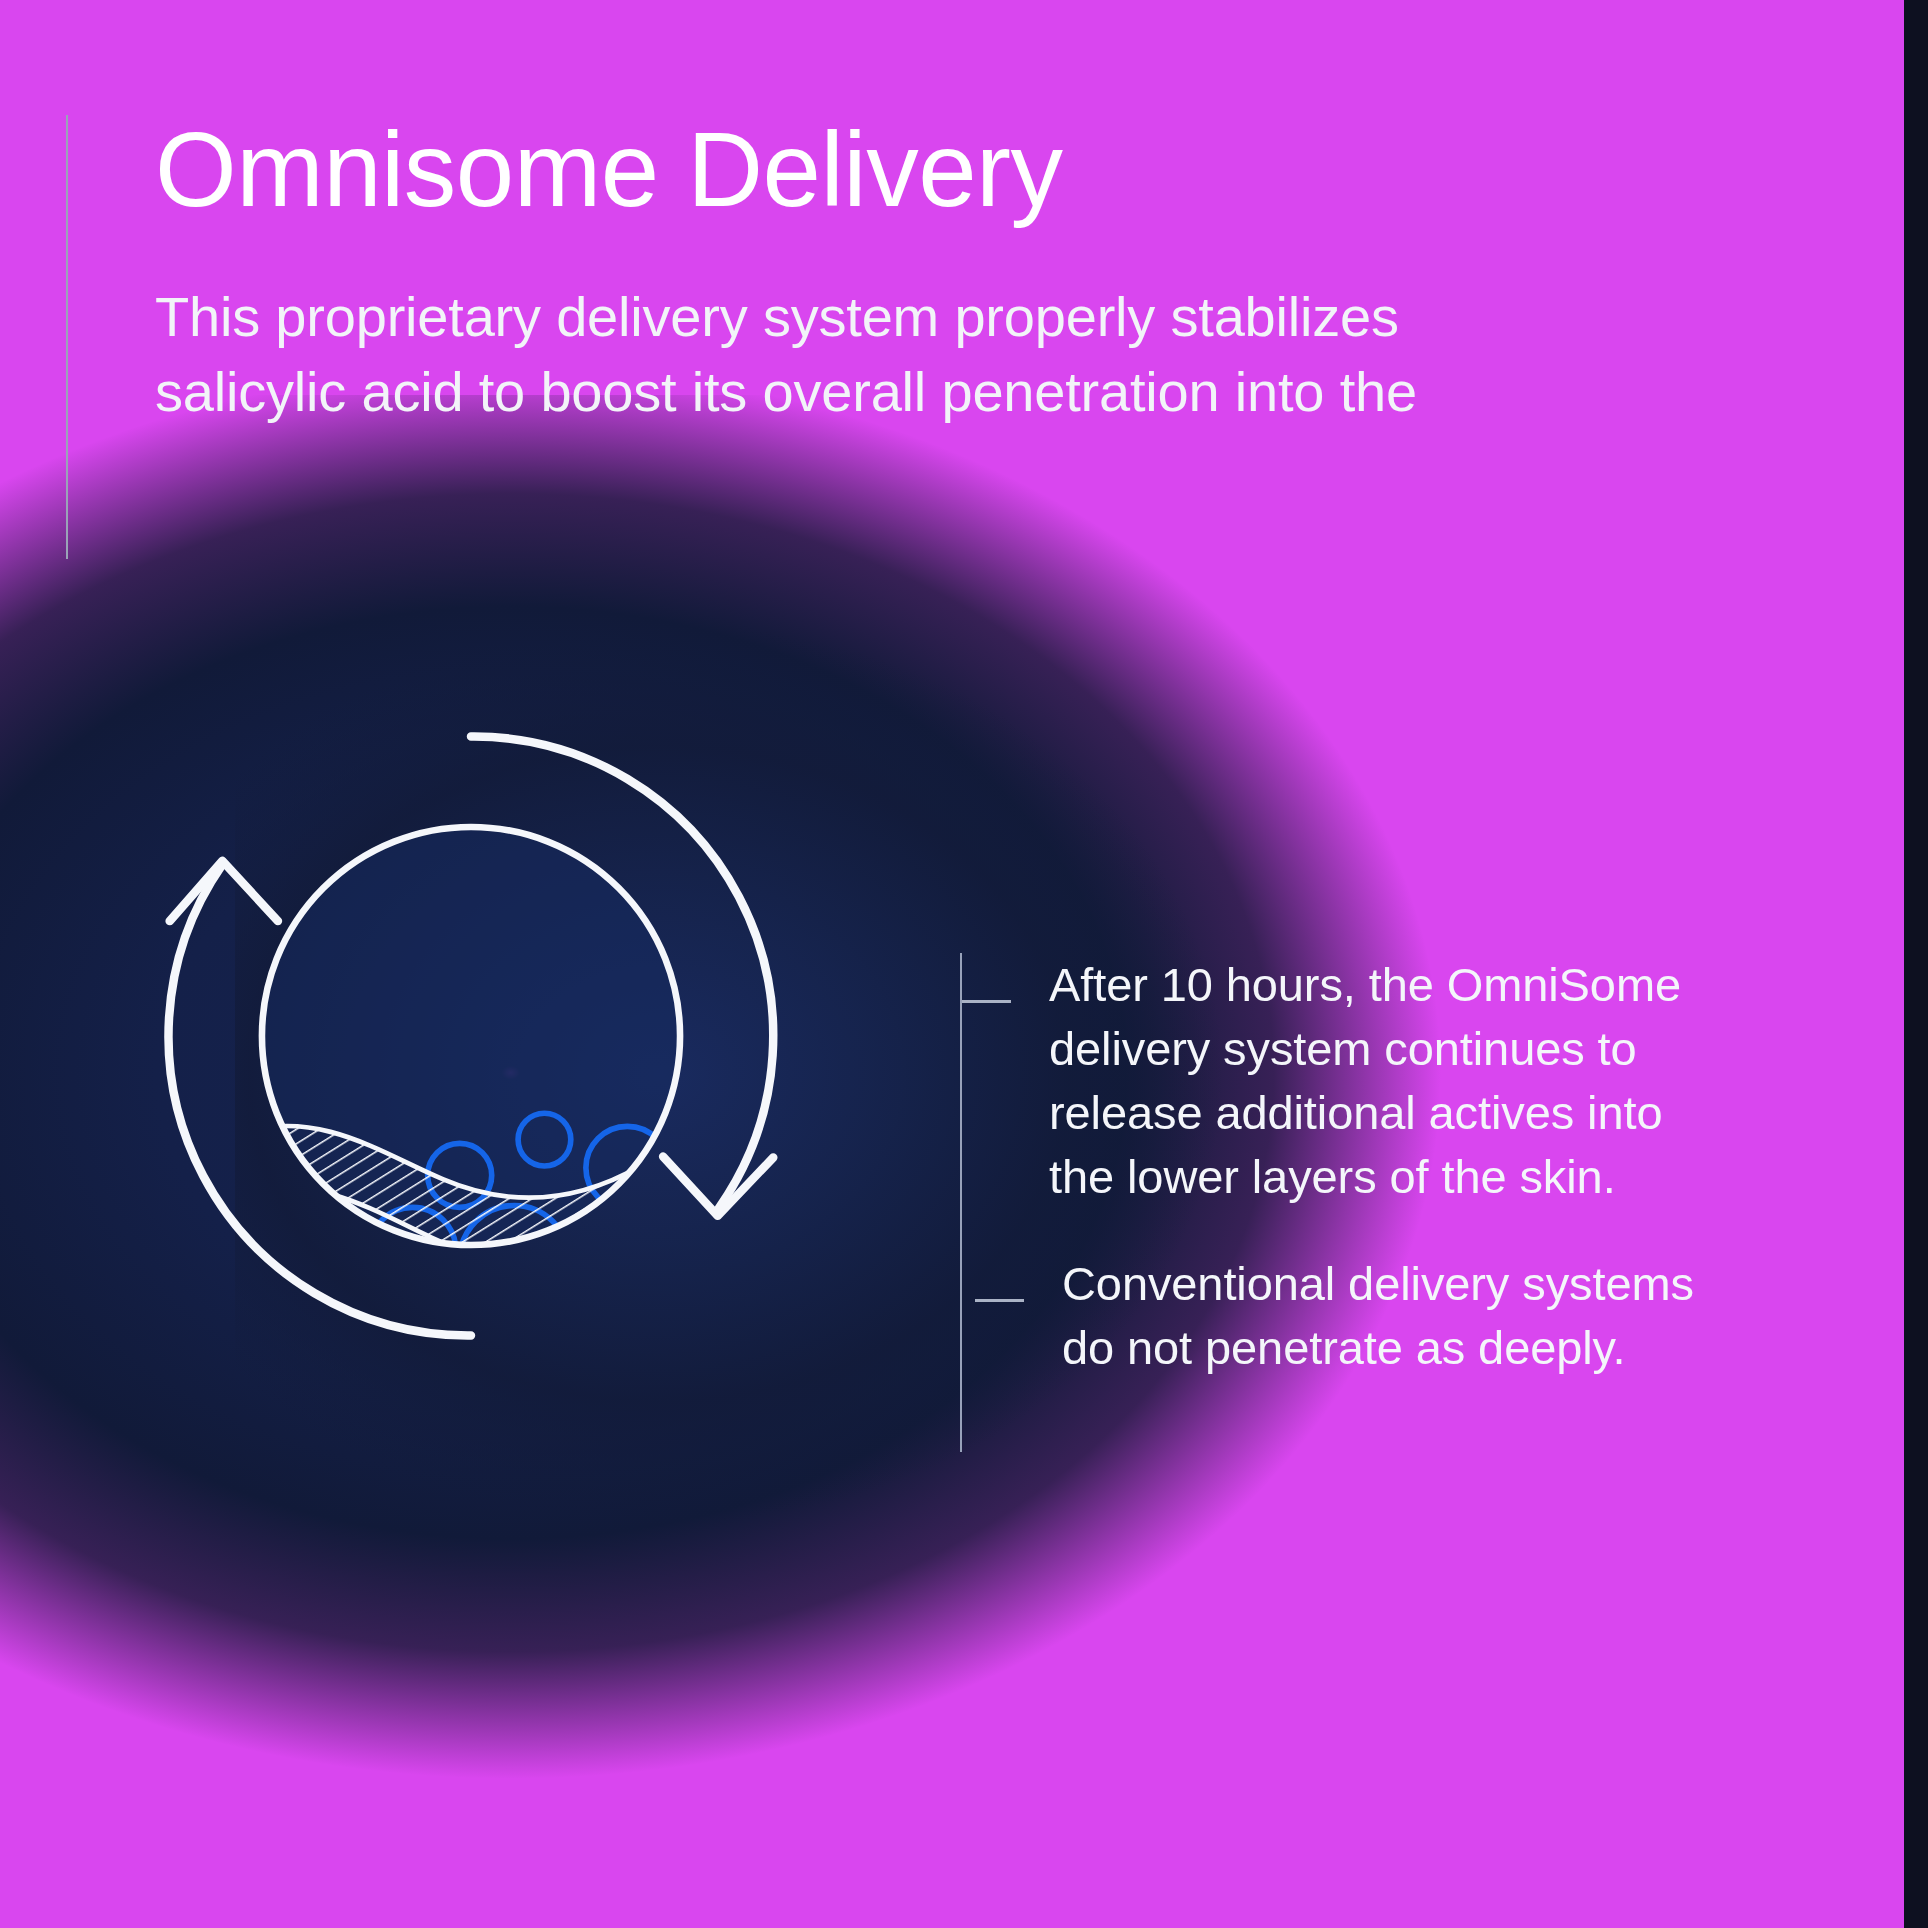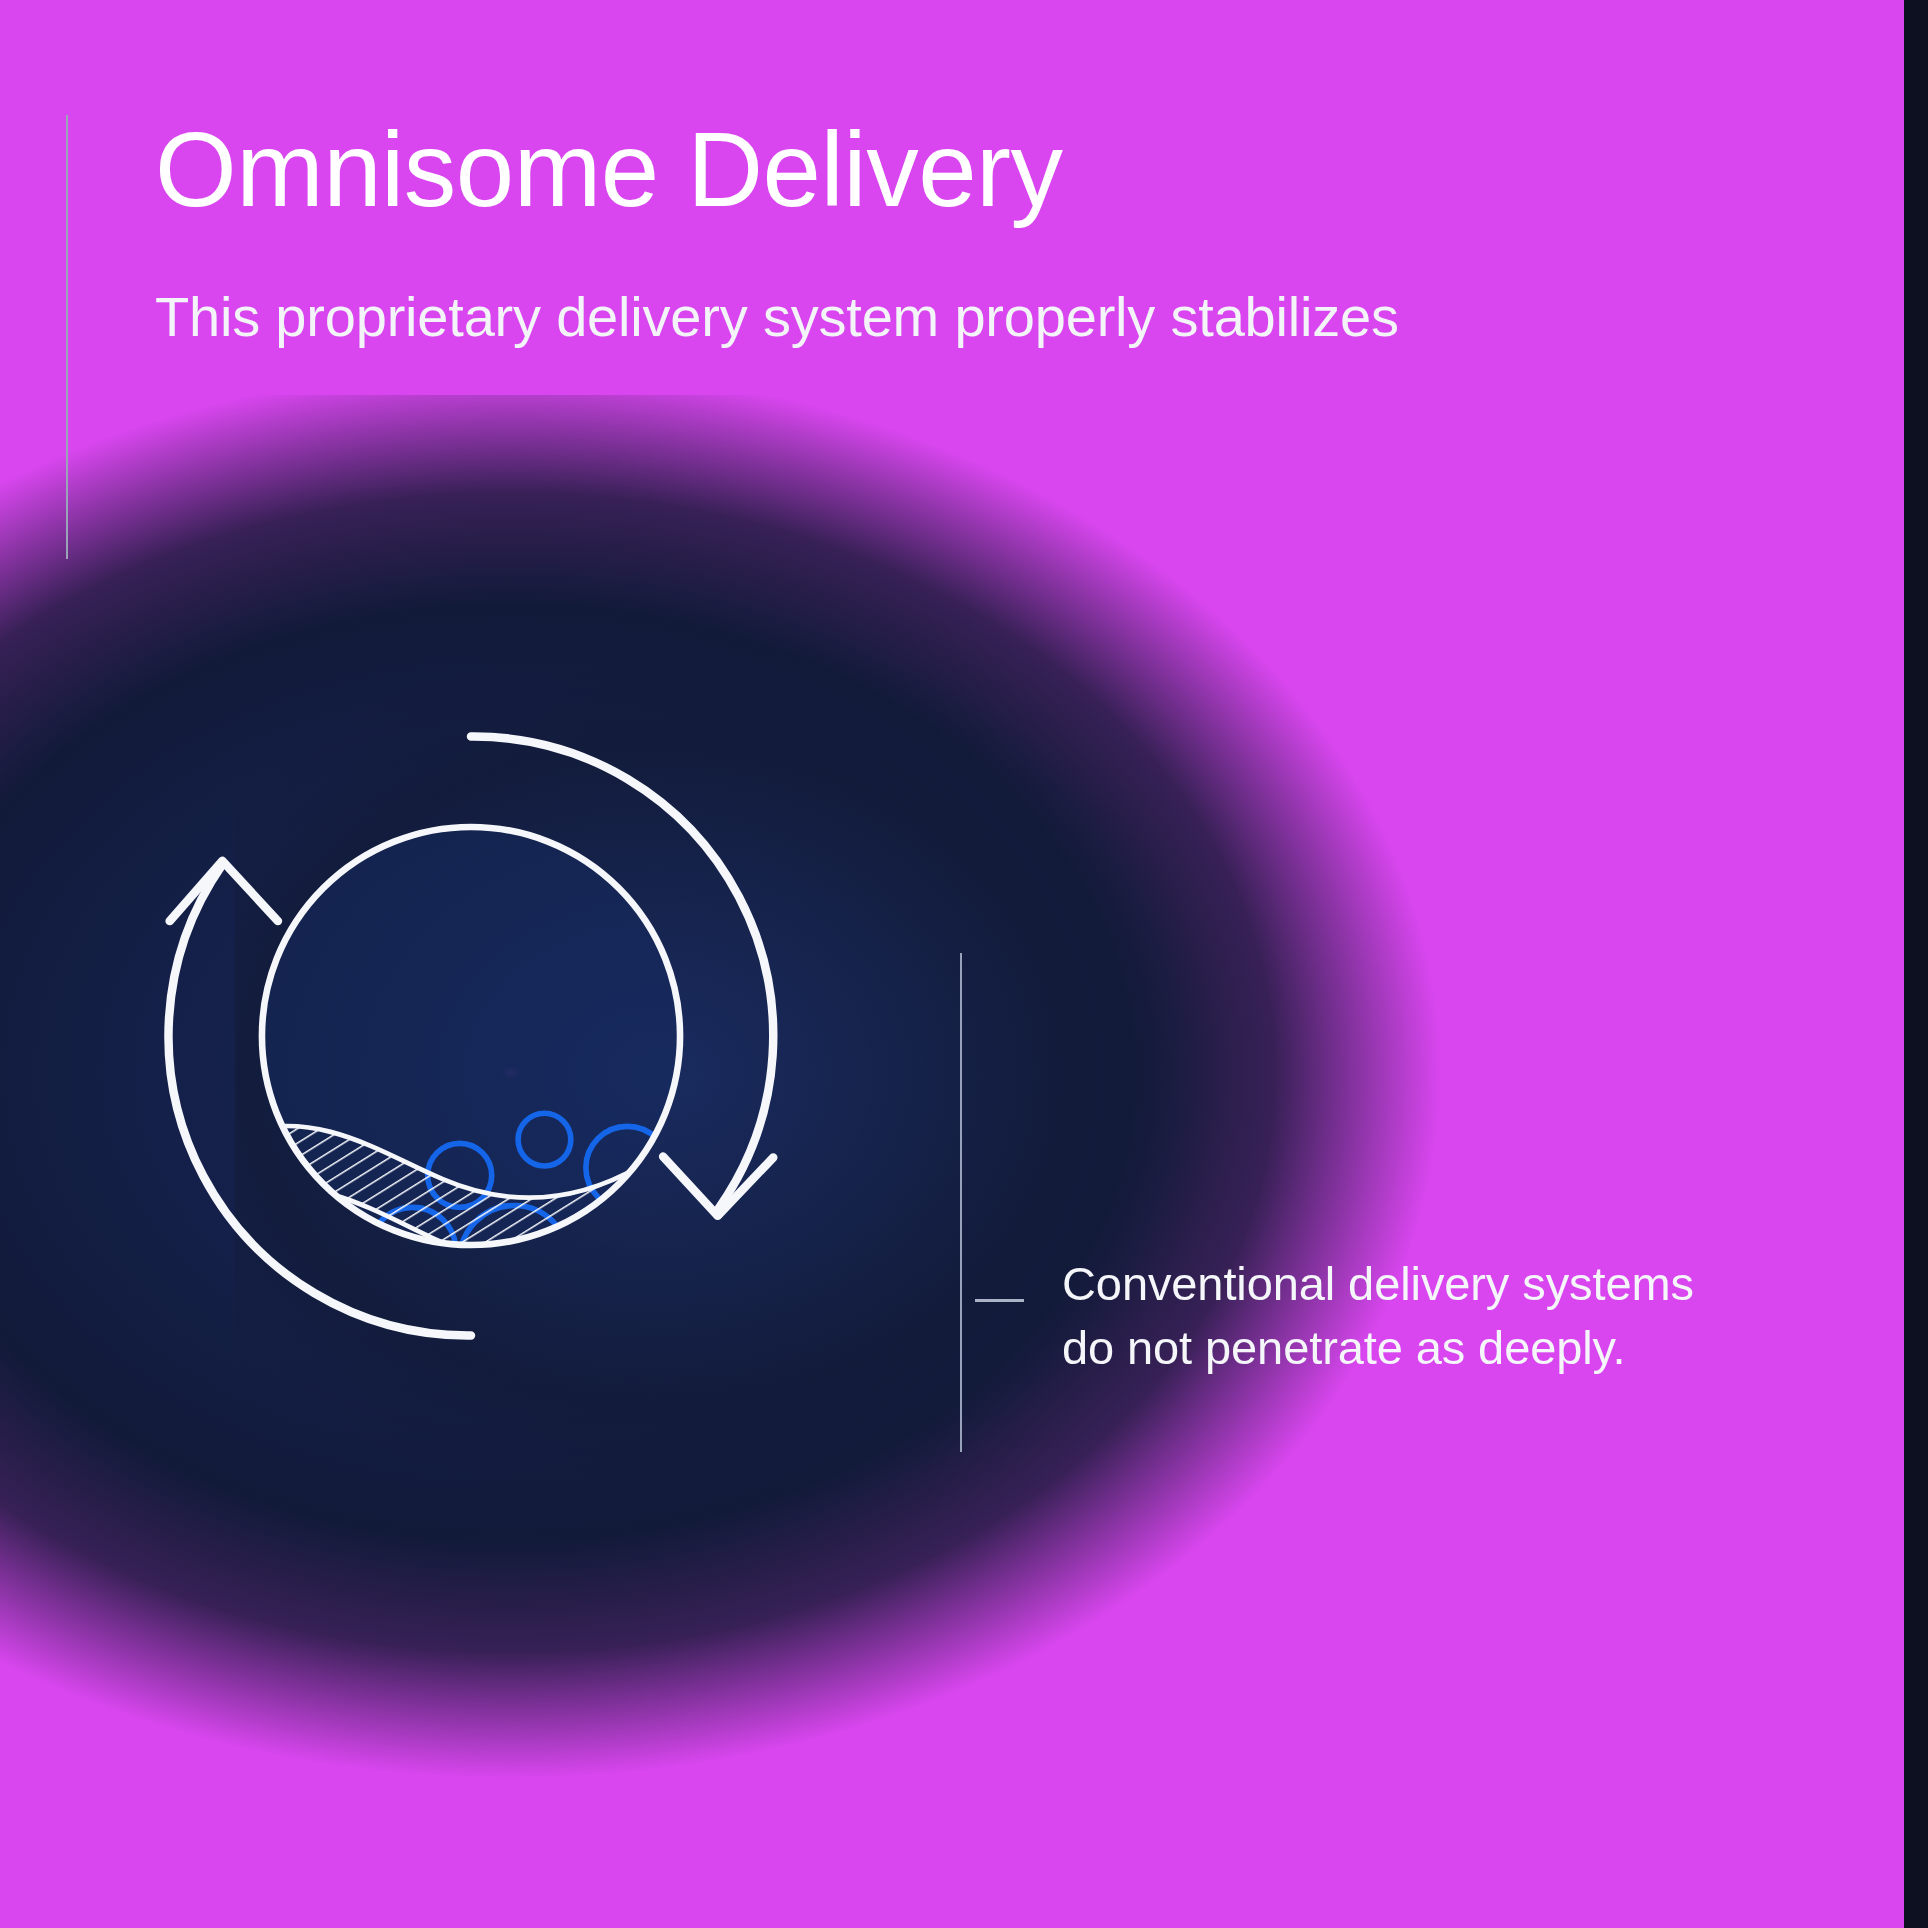--- a/index.html
+++ b/index.html
@@ -130,20 +130,21 @@
 
 <div id="slide">
 
   <div id="glow"></div>
   <div id="glow2"></div>
 
   <div id="header">
     <h1 id="title">Omnisome Delivery</h1>
     <p id="subtitle">
       <span class="ln">This proprietary delivery system properly stabilizes</span>
+      <span class="ln">salicylic acid to boost its overall penetration into the</span>
     </p>
   </div>
 
   <div id="diagram">
     <svg viewBox="0 0 720 720" xmlns="http://www.w3.org/2000/svg">
       <defs>
 
         <pattern id="hatch" width="13" height="13" patternUnits="userSpaceOnUse" patternTransform="rotate(58)">
           <line x1="0" y1="0" x2="0" y2="13" stroke="#f5f7fb" stroke-width="3.2"></line>
         </pattern>
@@ -196,20 +197,29 @@
 
         <path d="M 564 488 L 622 551 L 681 489" stroke-linejoin="round"></path>
 
         <path d="M 40 238 L 96 174 L 155 238" stroke-linejoin="round"></path>
       </g>
     </svg>
   </div>
 
   <div id="notes">
 
+    <div class="note" id="note-0">
+      <div class="tick"></div>
+      <p class="body">
+        <span class="ln">After 10 hours, the OmniSome</span>
+        <span class="ln">delivery system continues to</span>
+        <span class="ln">release additional actives into</span>
+        <span class="ln">the lower layers of the skin.</span>
+      </p>
+    </div>
 
     <div class="note" id="note-1">
       <div class="tick"></div>
       <p class="body">
         <span class="ln">Conventional delivery systems</span>
         <span class="ln">do not penetrate as deeply.</span>
       </p>
     </div>
 
   </div>

